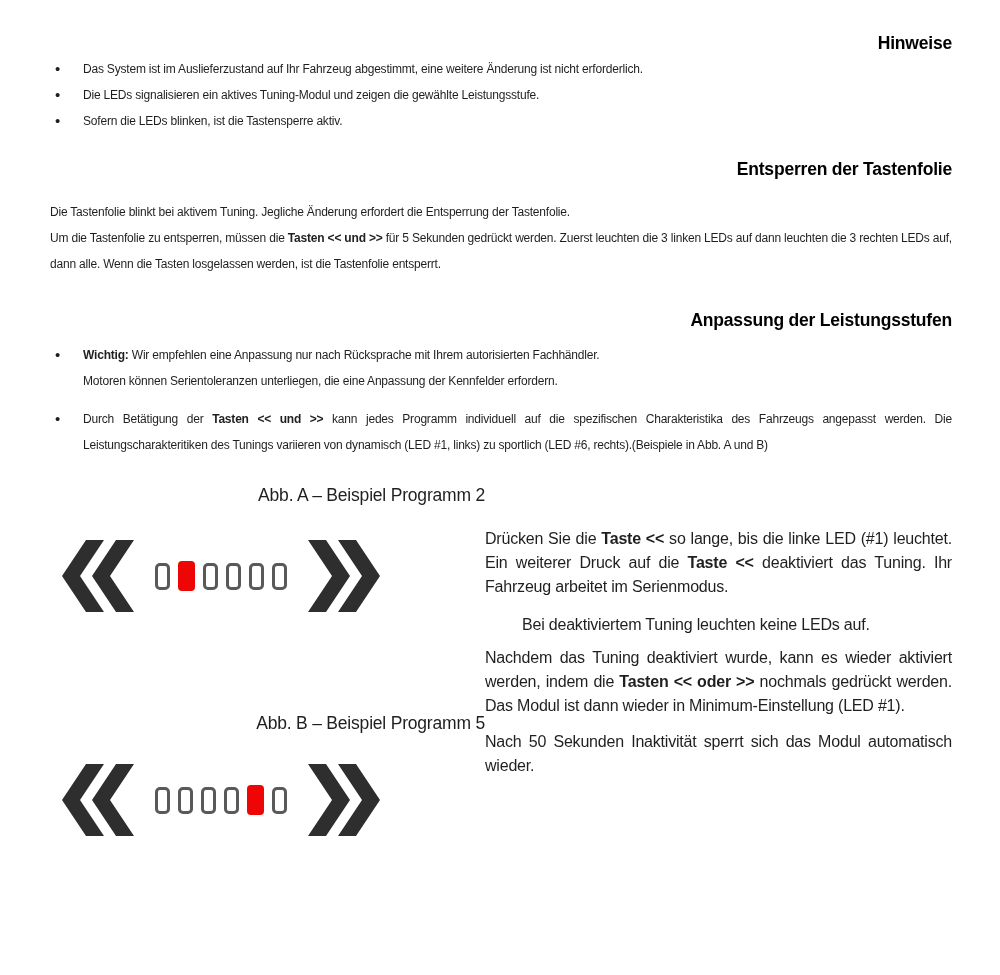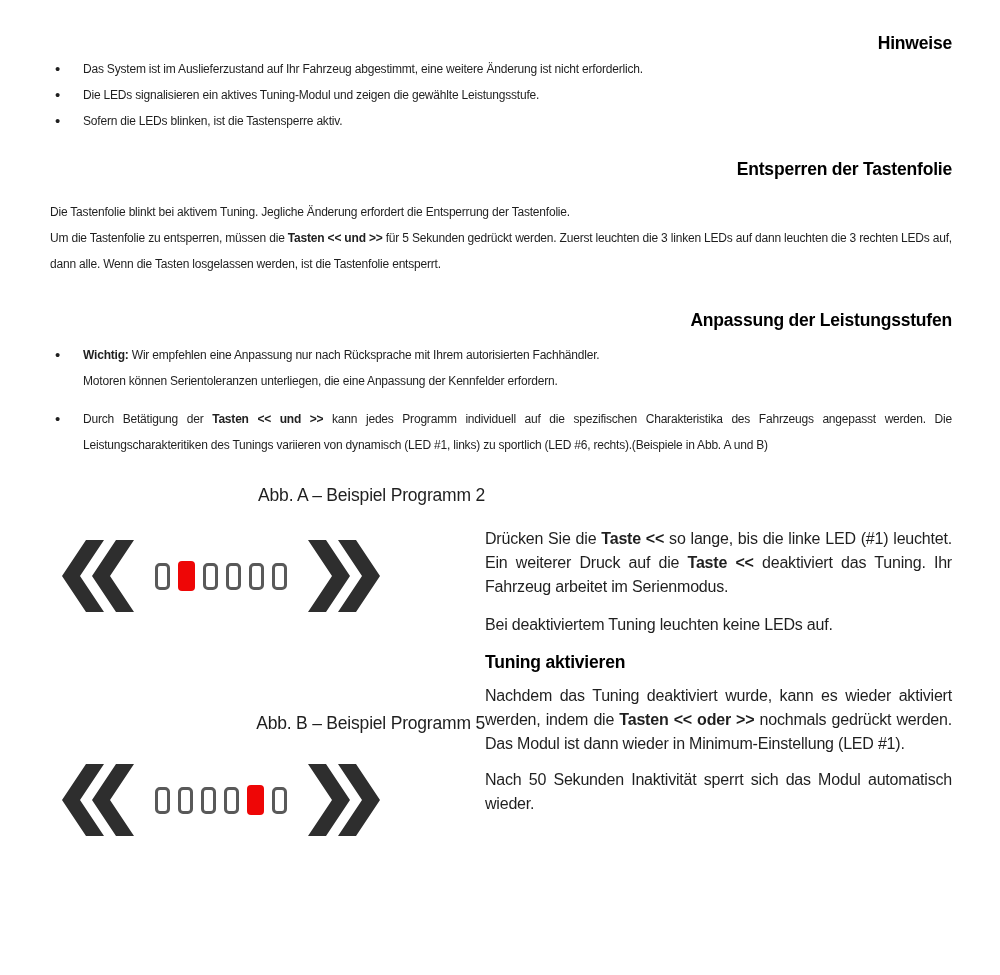--- a/index.html
+++ b/index.html
@@ -29,21 +29,21 @@
   .label-b{margin-top:96px;}
   .fig-b{margin-top:26px;}
   .chev{display:block;flex:none;}
   .chev polygon{fill:#2e2e2e;}
   .leds{display:flex;align-items:center;gap:8px;}
   .led{width:15px;height:27px;box-sizing:border-box;border:3.5px solid #595959;border-radius:5px;background:#fff;}
   .led.active{width:17px;height:30px;border:none;border-radius:4px;background:#ee0606;}
   .rc-h{font-size:17.5px;font-weight:bold;color:#000;line-height:25px;letter-spacing:-0.2px;}
   .rc-h2{margin-top:13px;}
   .rc-p{font-size:16px;line-height:24px;letter-spacing:-0.2px;margin-top:9px;}
-  .mt14{margin-top:14px;}
+  .mt14{margin-top:14px;margin-left:37px;}
   .mt12{margin-top:12px;}
 </style>
 </head>
 <body>
 
 <div class="page">
 
   <div class="h">Hinweise</div>
 
   <div class="bullet">
@@ -117,19 +117,18 @@
           <polygon points="48,1 30,1 54,37 30,73 48,73 72,37"></polygon>
           <polygon points="18,1 0,1 24,37 0,73 18,73 42,37"></polygon>
         </svg>
       </div>
     </div>
 
     <div class="rightcol">
       <div class="rc-p just"><span>Drücken Sie die </span><span class="b">Taste &lt;&lt;</span><span> so lange, bis die linke LED (#1) leuchtet. Ein weiterer Druck auf die </span><span class="b">Taste &lt;&lt;</span><span> deaktiviert das Tuning. Ihr Fahrzeug arbeitet im Serienmodus.</span></div>
       <div class="rc-p just mt14"><span>Bei deaktiviertem Tuning leuchten keine LEDs auf.</span></div>
 
-      <div class="rc-h rc-h2">Tuning aktivieren</div>
       <div class="rc-p just"><span>Nachdem das Tuning deaktiviert wurde, kann es wieder aktiviert werden, indem die </span><span class="b">Tasten &lt;&lt; oder &gt;&gt;</span><span> nochmals gedrückt werden. Das Modul ist dann wieder in Minimum-Einstellung (LED #1).</span></div>
       <div class="rc-p just mt12"><span>Nach 50 Sekunden Inaktivität sperrt sich das Modul automatisch wieder.</span></div>
     </div>
 
   </div>
 </div>
 
 </body></html>

